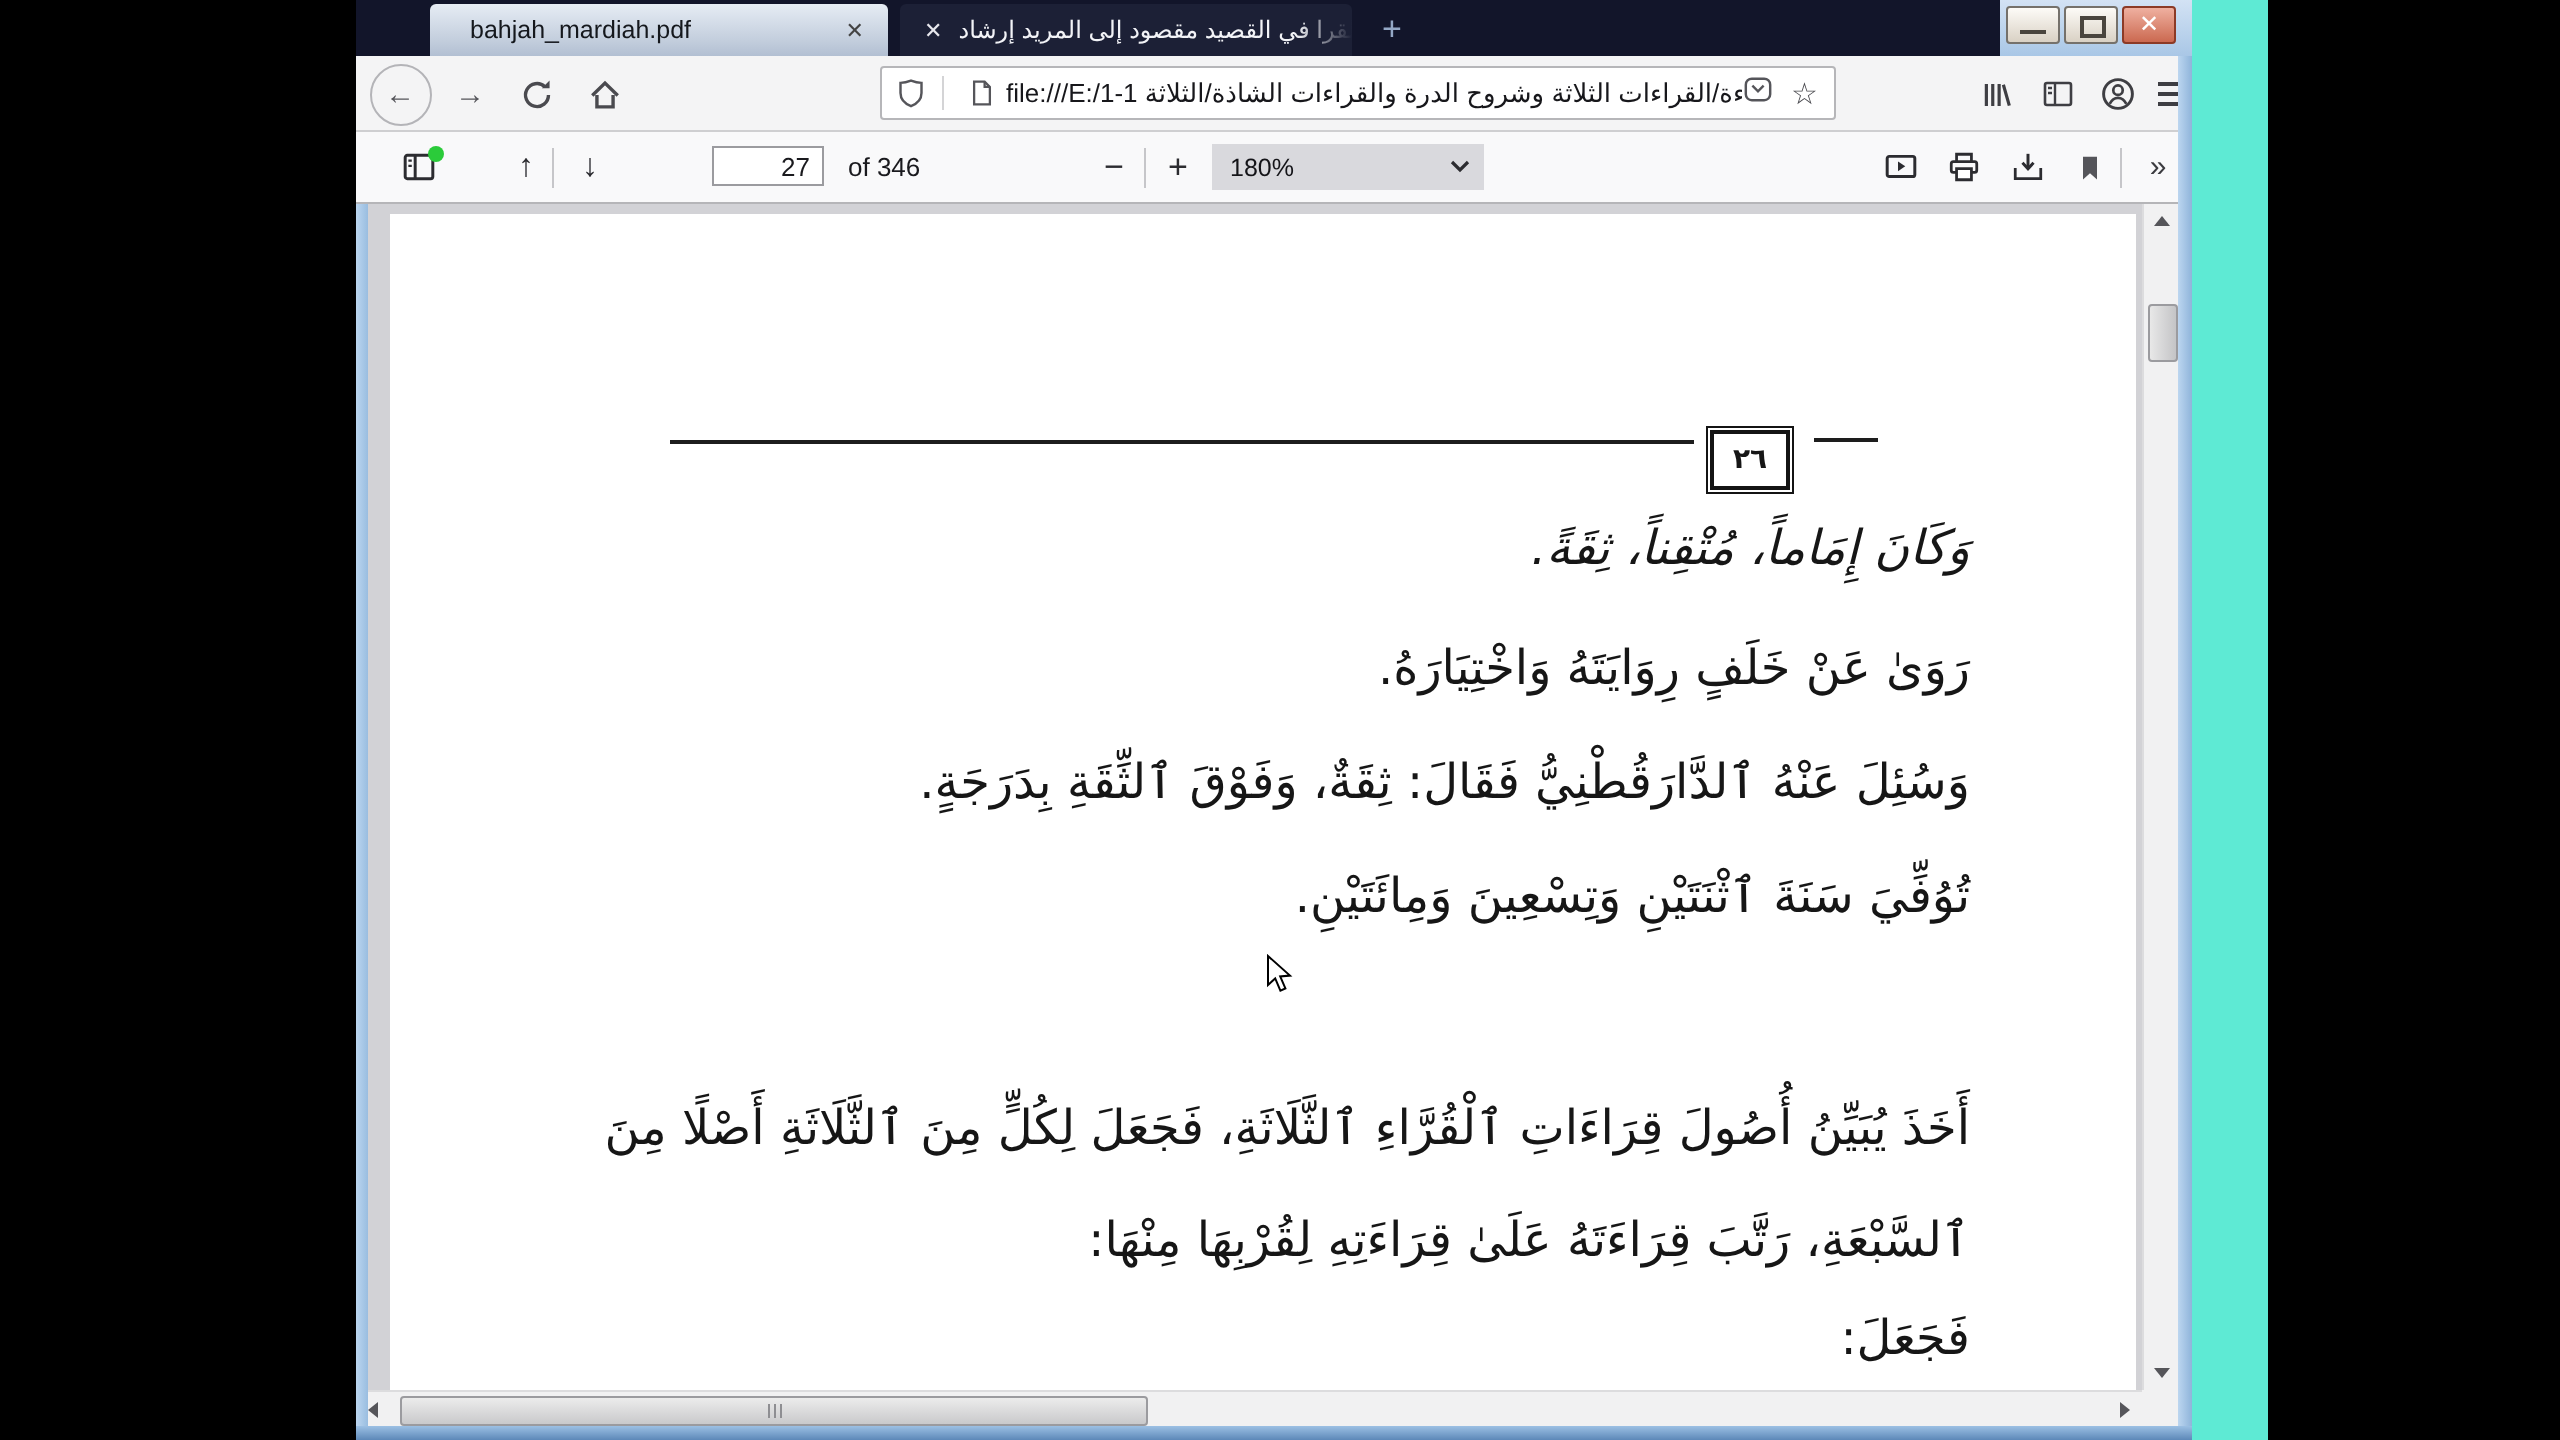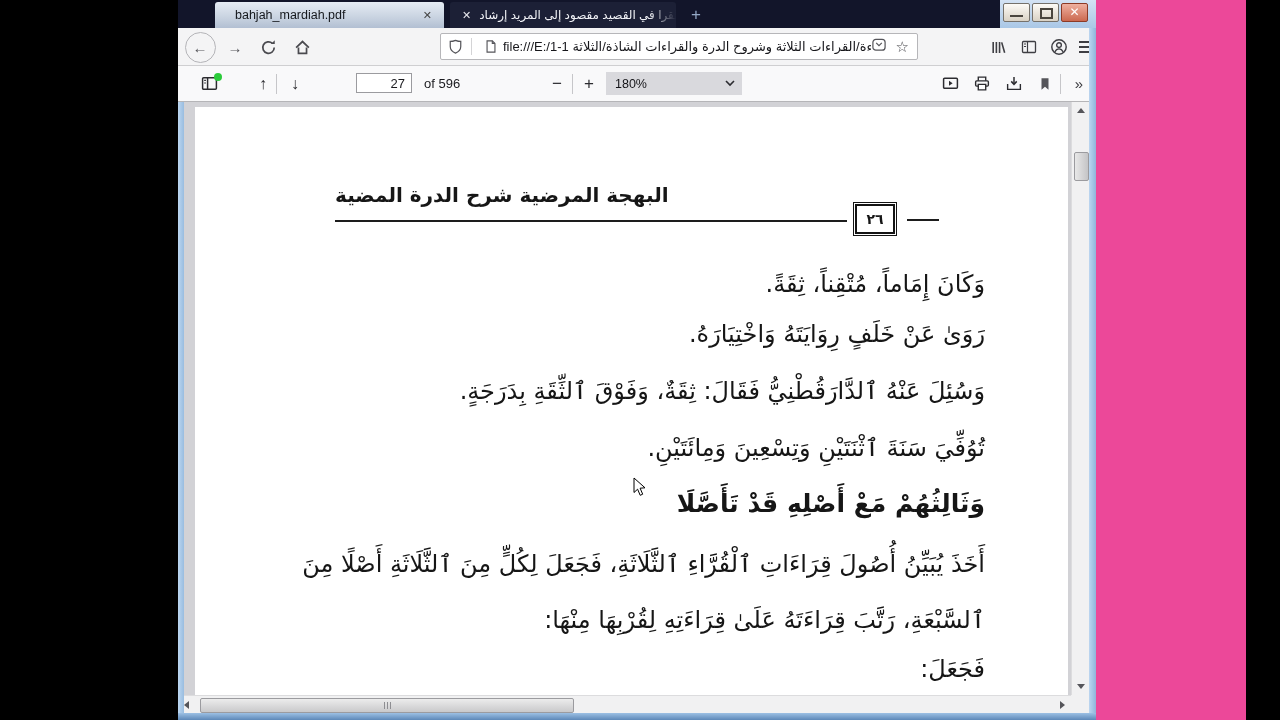--- a/index.html
+++ b/index.html
@@ -1,18 +1,18 @@
 <!DOCTYPE html>
 <html><head>
 <meta charset="utf-8">
 <style>
   html,body{margin:0;padding:0;background:#000;}
   .screen{position:relative;width:1280px;height:720px;background:#000;overflow:hidden;
           font-family:"Liberation Sans","DejaVu Sans",sans-serif;}
-  .window{position:absolute;left:178px;top:0;width:1068px;height:720px;background:#ec4899;}
+  .window{position:absolute;left:178px;top:0;width:956px;height:720px;background:#5eead4;}
 
   
   .tabbar{position:absolute;left:0;top:0;width:918px;height:28px;background:#12152a;}
   .titlebar-cap{position:absolute;right:0;top:0;width:96px;height:28px;
                 background:linear-gradient(#d3e2f4,#a9c7e6);}
   .winbtns{position:absolute;right:8px;top:3px;display:flex;gap:2px;}
   .winbtn{width:25px;height:17px;border:1px solid #75716b;border-radius:2px;
           background:linear-gradient(#fdfbf7,#d9d1c4);position:relative;}
   .winbtn .bar{position:absolute;left:6px;right:6px;bottom:4px;height:2px;background:#4a453e;}
   .winbtn .box{position:absolute;left:7px;top:4px;width:9px;height:7px;border:2px solid #4a453e;}
@@ -81,29 +81,29 @@
   .frame-right{position:absolute;left:911px;top:28px;width:7px;height:685px;
                background:linear-gradient(90deg,#bcd6f0,#8fb4da);}
   .frame-bottom{position:absolute;left:0;top:713px;width:918px;height:7px;
                 background:linear-gradient(#9cc0e4,#5d88b8);}
   .viewer{position:absolute;left:6px;top:102px;width:887px;height:593px;background:#d2d2d6;overflow:hidden;}
   .page{position:absolute;left:11px;top:5px;width:873px;height:640px;background:#fff;
         font-family:"DejaVu Sans",sans-serif;color:#161616;}
 
   .hdr-title{position:absolute;left:140px;top:76px;font-size:20px;font-weight:bold;direction:rtl;}
   .hdr-line{position:absolute;left:140px;top:113px;width:512px;height:2px;background:#1d1d1d;}
-  .numbox{position:absolute;left:660px;top:97px;width:36px;height:26px;border:2px solid #141414;
+  .numbox{position:absolute;left:660px;top:108px;width:36px;height:26px;border:2px solid #141414;
           outline:1px solid #141414;outline-offset:1px;display:flex;align-items:center;justify-content:center;
           font-size:14px;font-weight:bold;}
   .hdr-dash{position:absolute;left:712px;top:112px;width:32px;height:2px;background:#1d1d1d;}
 
   .content{position:absolute;left:140px;top:0;width:650px;direction:rtl;}
   .bline{position:absolute;right:0;width:650px;font-size:24px;line-height:38px;text-align:right;
          white-space:nowrap;}
-  .l1{top:158px;} .l2{top:208px;} .l3{top:265px;} .l4{top:322px;}
+  .l1{top:148px;font-style:italic;} .l2{top:208px;} .l3{top:265px;} .l4{top:322px;}
   .poem{top:378px;display:flex;justify-content:space-between;font-weight:bold;font-size:25px;white-space:nowrap;}
   .l6{top:438px;text-align:justify;text-align-last:justify;}
   .l7{top:494px;} .l8{top:543px;}
 
   
   .vscroll{position:absolute;left:893px;top:102px;width:18px;height:593px;background:#f1f1f2;
            border-left:1px solid #dcdcde;box-sizing:border-box;}
   .sb-btn{position:absolute;left:0;width:18px;height:16px;display:flex;align-items:center;justify-content:center;}
   .tri-up{width:0;height:0;border-left:4px solid transparent;border-right:4px solid transparent;
           border-bottom:5px solid #55555a;}
@@ -238,21 +238,21 @@
             <rect x="1.5" y="2.5" width="13" height="11" rx="1" fill="none" stroke="#2c2c30" stroke-width="1.4"></rect>
             <path d="M6.2 2.5v11" stroke="#2c2c30" stroke-width="1.4"></path>
             <path d="M3 5h1.6M3 7.5h1.6" stroke="#2c2c30" stroke-width="1.1"></path>
           </svg>
       </div>
       <div class="greendot"></div>
       <div class="pdficon arrowup">↑</div>
       <div class="vdiv" style="left:98px;"></div>
       <div class="pdficon arrowdn">↓</div>
       <input class="pageinput" value="27" style="">
-      <div class="ofcount">of 596</div>
+      <div class="ofcount">of 346</div>
       <div class="pdficon zminus">−</div>
       <div class="vdiv" style="left:394px;"></div>
       <div class="pdficon zplus">+</div>
       <div class="zoomsel">
         <span class="zl">180%</span>
         <svg width="10" height="7" viewBox="0 0 10 7">
             <path d="M1 1l4 4 4-4" fill="none" stroke="#2c2c30" stroke-width="1.6"></path>
           </svg>
       </div>
       <div class="pdficon pm">
@@ -279,31 +279,29 @@
         <svg width="14" height="16" viewBox="0 0 16 16">
             <path d="M4 1.5h8v13L8 11l-4 3.5z" fill="#55555a"></path>
           </svg>
       </div>
       <div class="vdiv" style="left:882px;"></div>
       <div class="pdficon mr">»</div>
     </div>
 
     <div class="viewer">
       <div class="page">
-        <div class="hdr-title">البهجة المرضية شرح الدرة المضية</div>
         <div class="hdr-line"></div>
         <div class="numbox">٢٦</div>
         <div class="hdr-dash"></div>
         <div class="content">
           <div class="bline l1">وَكَانَ إِمَاماً، مُتْقِناً، ثِقَةً.</div>
           <div class="bline l2">رَوَىٰ عَنْ خَلَفٍ رِوَايَتَهُ وَاخْتِيَارَهُ.</div>
           <div class="bline l3">وَسُئِلَ عَنْهُ ٱلدَّارَقُطْنِيُّ فَقَالَ: ثِقَةٌ، وَفَوْقَ ٱلثِّقَةِ بِدَرَجَةٍ.</div>
           <div class="bline l4">تُوُفِّيَ سَنَةَ ٱثْنَتَيْنِ وَتِسْعِينَ وَمِائَتَيْنِ.</div>
           <div class="bline poem">
-            <span>وَثَالِثُهُمْ مَعْ أَصْلِهِ قَدْ تَأَصَّلَا</span>
           </div>
           <div class="bline l6">أَخَذَ يُبَيِّنُ أُصُولَ قِرَاءَاتِ ٱلْقُرَّاءِ ٱلثَّلَاثَةِ، فَجَعَلَ لِكُلٍّ مِنَ ٱلثَّلَاثَةِ أَصْلًا مِنَ</div>
           <div class="bline l7">ٱلسَّبْعَةِ، رَتَّبَ قِرَاءَتَهُ عَلَىٰ قِرَاءَتِهِ لِقُرْبِهَا مِنْهَا:</div>
           <div class="bline l8">فَجَعَلَ:</div>
         </div>
       </div>
     </div>
 
     <div class="vscroll">
       <div class="sb-btn" style="top:0;">

